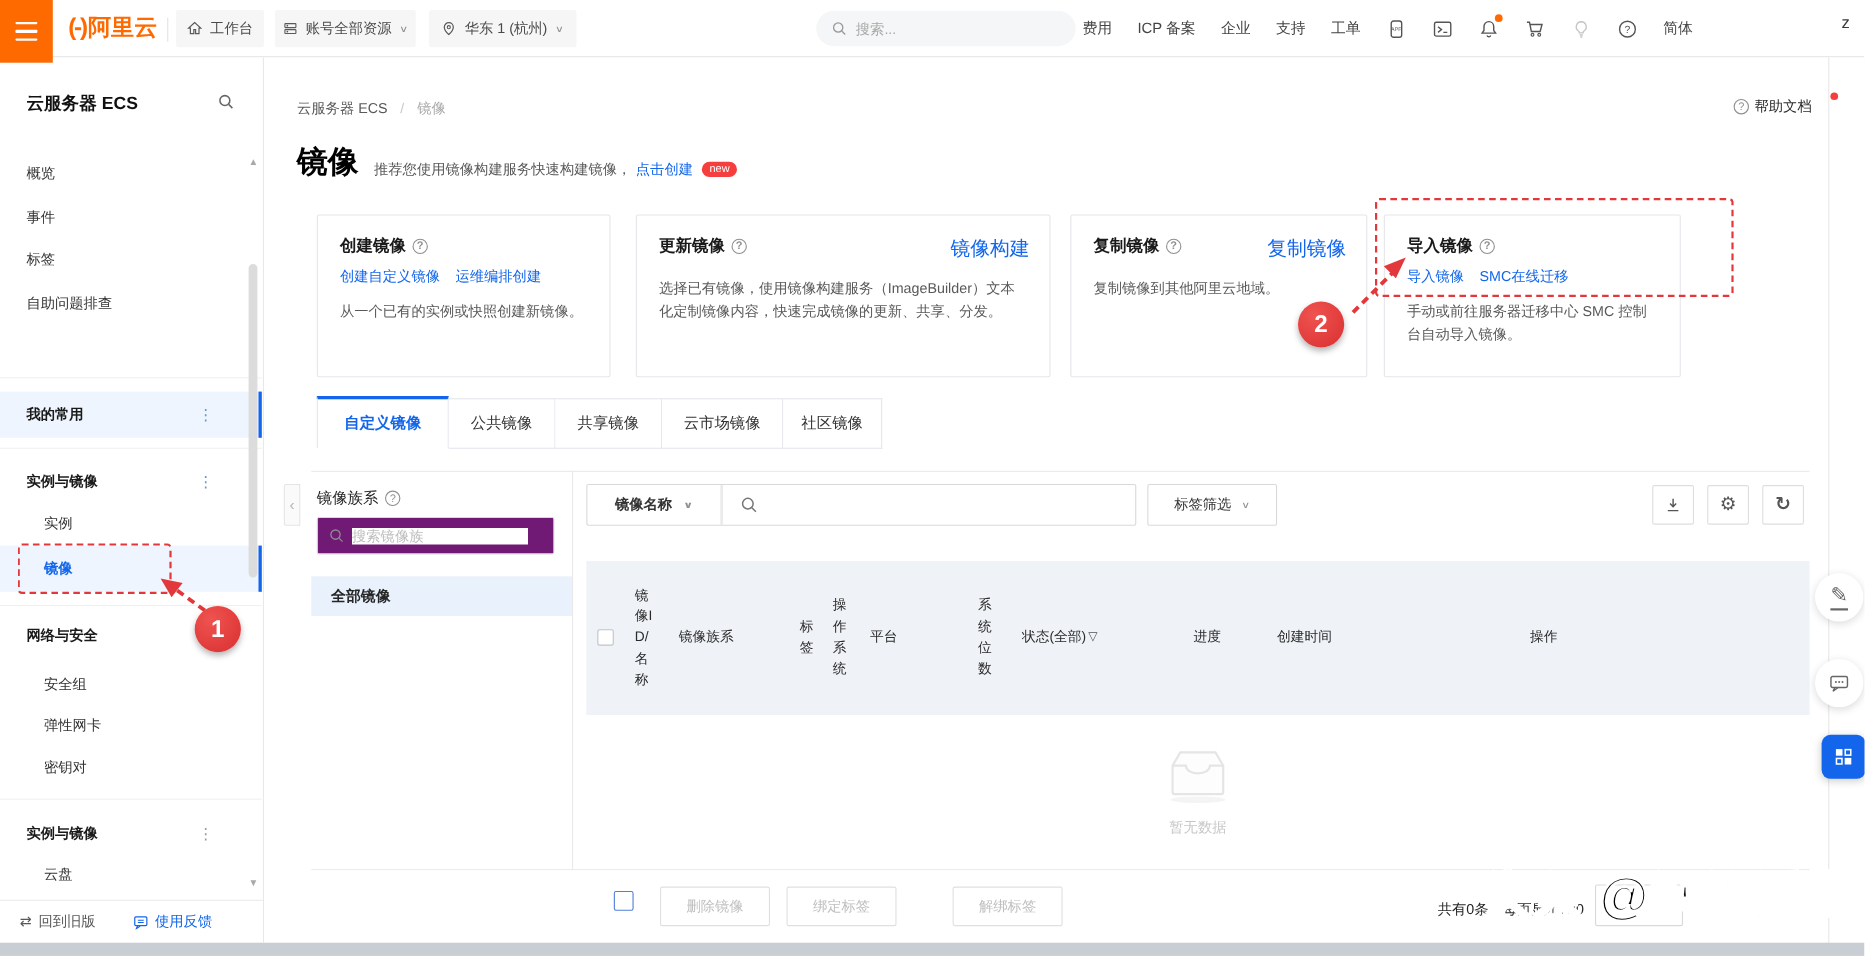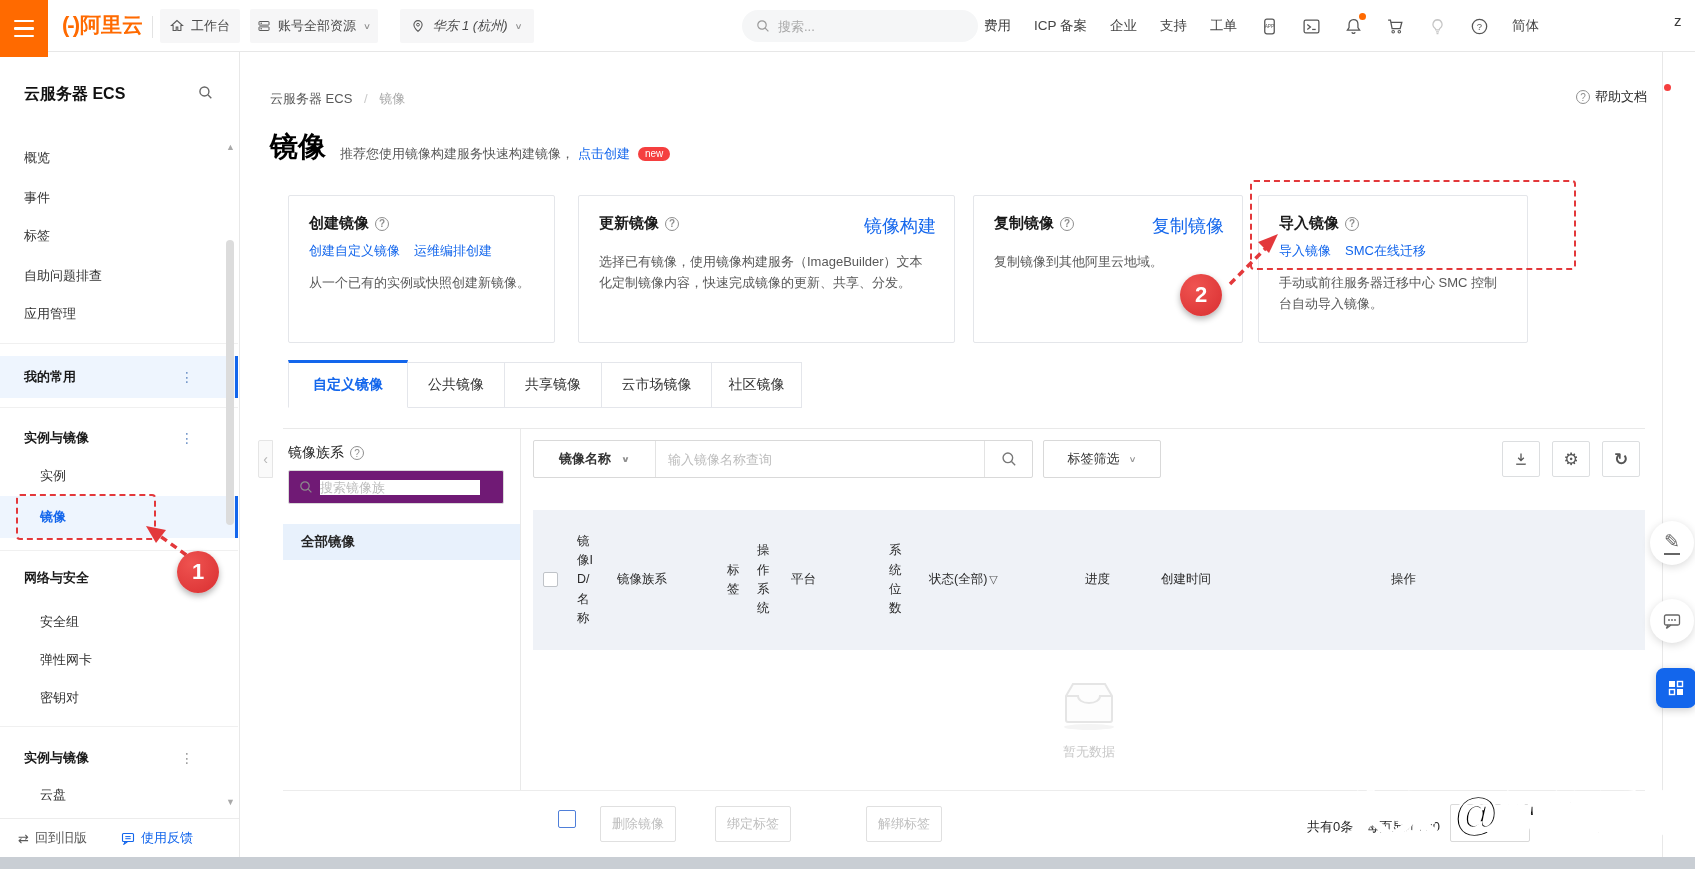--- a/index.html
+++ b/index.html
@@ -111,21 +111,21 @@
   .cbx { position:absolute; width:15px; height:15px; background:#fff; border:1px solid #bfc3c8; border-radius:2px; cursor:pointer; }
   .filt { font-size:11px; color:#555; margin-left:2px; cursor:pointer; }
 
   .empty { position:absolute; left:533px; top:650px; width:1112px; height:138px; display:flex; flex-direction:column;
            align-items:center; justify-content:center; gap:12px; background:#fff; }
   .empty-text { font-size:13px; color:#c8c8c8; }
   .botline { position:absolute; left:283px; top:790px; width:1362px; height:1px; background:#ececec; }
 
   .batch-cb { position:absolute; left:558px; top:810px; width:18px; height:18px; border:1px solid #4f7fd9;
               border-radius:2px; background:#fff; cursor:pointer; }
-  .batch-btn { position:absolute; top:806px; width:76px; height:36px; border:1px solid #e0e0e0; border-radius:2px;
+  .batch-btn { position:absolute; top:806px; width:100px; height:36px; border:1px solid #e0e0e0; border-radius:2px;
                background:#fff; color:#bfbfbf; font-size:13px; display:flex; align-items:center; justify-content:center; }
   .summary { position:absolute; left:1140px; top:818px; width:300px; text-align:right; font-size:13px; color:#262626; }
   .pagesize { position:absolute; left:1450px; top:804px; width:80px; height:38px; border:1px solid #d9d9d9;
               border-radius:2px; background:#fff; }
 
   .ann-box { position:absolute; border:2px dashed #e3383b; border-radius:4px; z-index:30; }
   .ann-circle { position:absolute; width:42px; height:42px; border-radius:50%; color:#fff; font-size:22px; font-weight:700;
                 display:flex; align-items:center; justify-content:center; z-index:31;
                 background:radial-gradient(circle at 35% 30%, #ef5350, #d92f31); box-shadow:0 3px 6px rgba(0,0,0,.3); }
 
@@ -162,21 +162,21 @@
     <svg width="14" height="14" viewBox="0 0 14 14">
         <rect x="2" y="2.5" width="10" height="3.6" rx=".5" fill="none" stroke="#5a5a5a"></rect>
         <rect x="2" y="7.9" width="10" height="3.6" rx=".5" fill="none" stroke="#5a5a5a"></rect>
         <circle cx="4.2" cy="4.3" r=".8" fill="#5a5a5a"></circle>
         <circle cx="4.2" cy="9.7" r=".8" fill="#5a5a5a"></circle>
       </svg>
     <span>账号全部资源</span>
     <span class="chev">∨</span>
   </div>
 
-  <div class="tb-btn" style="left:400px;width:134px;font-style:italic;">
+  <div class="tb-btn" style="left:390px;width:134px;">
     <svg width="14" height="14" viewBox="0 0 14 14">
         <path d="M7 1.6a4.1 4.1 0 0 0-4.1 4.1C2.9 8.6 7 12.4 7 12.4s4.1-3.8 4.1-6.7A4.1 4.1 0 0 0 7 1.6z" fill="none" stroke="#5a5a5a" stroke-width="1.1"></path>
         <circle cx="7" cy="5.7" r="1.4" fill="none" stroke="#5a5a5a"></circle>
       </svg>
     <span>华东 1 (杭州)</span>
     <span class="chev">∨</span>
   </div>
 
   <div class="tb-search">
     <svg width="14" height="14" viewBox="0 0 14 14">
@@ -255,23 +255,20 @@
     </div>
   <div class="sb-row sb-ind1" style="top:128px;height:36px;">
       <span>事件</span>
     </div>
   <div class="sb-row sb-ind1" style="top:166px;height:36px;">
       <span>标签</span>
     </div>
   <div class="sb-row sb-ind1" style="top:206px;height:36px;">
       <span>自助问题排查</span>
     </div>
-  <div class="sb-row sb-ind1" style="top:244px;height:36px;">
-      <span>应用管理</span>
-    </div>
 
   <div class="sb-sep" style="top:291px;"></div>
   <div class="sb-row sb-ind1 sb-hl sb-bar" style="top:304px;height:42px;">
     <span class="sb-bold">我的常用</span>
     <span class="sb-dots">⋮</span>
   </div>
   <div class="sb-sep" style="top:355px;"></div>
 
   <div class="sb-row sb-ind1" style="top:368px;height:36px;">
     <span class="sb-bold">实例与镜像</span>
@@ -429,23 +426,20 @@
     </svg>
   <input placeholder="搜索镜像族" style="">
 </div>
 <div class="fam-all">全部镜像</div>
 <div class="vdiv"></div>
 
 <div class="fgroup">
   <div class="fg-field">
     <span>镜像名称</span>
     <span class="chev">∨</span>
-  </div>
-  <div class="fg-input">
-    <input placeholder="输入镜像名称查询" style="">
   </div>
   <div class="fg-search">
     <svg width="16" height="16" viewBox="0 0 14 14">
         <circle cx="6" cy="6" r="4.2" fill="none" stroke="#777" stroke-width="1.2"></circle>
         <path d="m9.2 9.2 3.2 3.2" stroke="#777" stroke-width="1.2"></path>
       </svg>
   </div>
 </div>
 <div class="tagbtn">
   <span>标签筛选</span>

